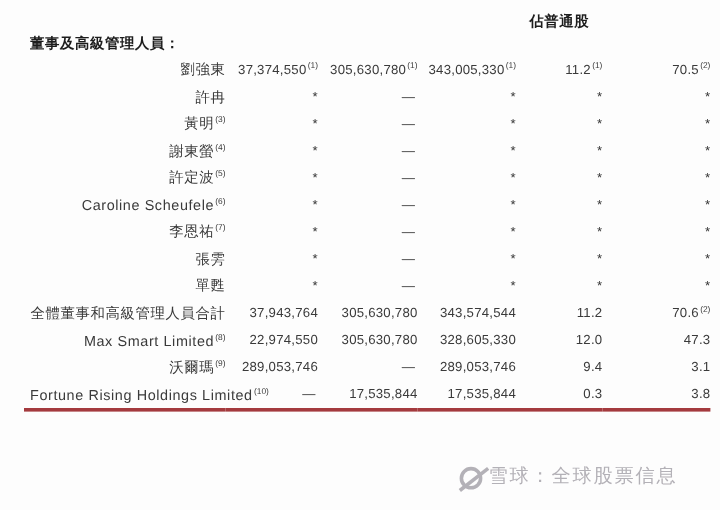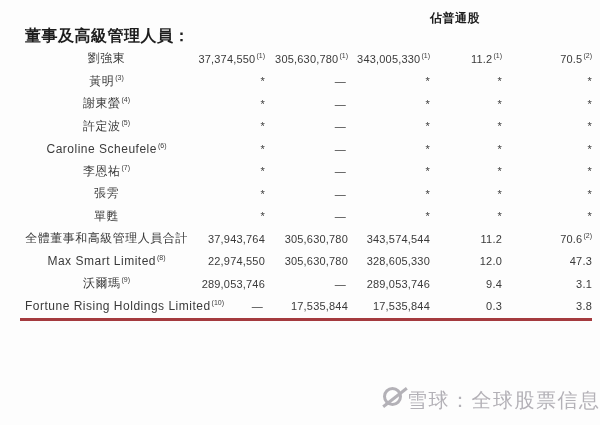--- a/index.html
+++ b/index.html
@@ -11,53 +11,53 @@
     --rule-red:#a43a3e;
     --wm-color:#a7a4ab;
   }
   .doc{position:absolute;inset:0;}
   table{
     border-collapse:collapse;table-layout:fixed;
     width:572px;margin:4px 0 0 20px;
   }
   thead th{
     font-size:12px;font-weight:700;color:#1d1d1d;
-    text-align:left;vertical-align:bottom;
+    text-align:center;vertical-align:bottom;
     padding:0;height:21px;line-height:1.05;
     letter-spacing:.5px;white-space:nowrap;
   }
   thead tr.h3 th{
     padding-bottom:8px;
     border-bottom:3.5px solid var(--rule-red);
   }
   tbody td{
     font-size:11px;color:#3a3a3a;text-align:right;
     height:22.5px;padding:0;vertical-align:middle;
     white-space:nowrap;letter-spacing:.2px;
   }
   tbody td.row-label{
-    text-align:center;font-size:12px;padding-left:5px;letter-spacing:.5px;
+    text-align:right;font-size:12px;padding-left:5px;letter-spacing:.5px;
   }
   tbody td.section-label{
-    text-align:left;font-size:16px;font-weight:700;color:#1d1d1d;
+    text-align:left;font-size:12px;font-weight:700;color:#1d1d1d;
     padding-left:5px;letter-spacing:.5px;
   }
   tbody tr.last-row td{
     border-bottom:3.5px solid var(--rule-red);
   }
   sup{
     font-size:7px;letter-spacing:0;
     vertical-align:super;line-height:0;margin-left:1px;
   }
   td.dash{padding-right:2px;}
   .watermark{
     position:absolute;left:383px;top:387px;
-    display:flex;align-items:flex-start;gap:5px;
+    display:flex;align-items:flex-end;gap:5px;
     color:var(--wm-color);opacity:.85;
-    font-size:20px;font-weight:400;letter-spacing:1.5px;
+    font-size:16px;font-weight:400;letter-spacing:1.5px;
     white-space:nowrap;z-index:5;pointer-events:none;
   }
   .wm-logo{
     width:19px;height:19px;box-sizing:border-box;
     border:3px solid currentColor;border-radius:50%;
     position:relative;flex:none;
   }
   .wm-logo::after{
     content:"";position:absolute;left:-6px;top:6px;
     width:30px;height:3px;background:currentColor;
@@ -93,20 +93,28 @@
         </tr>
         <tr>
           <td class="row-label">劉強東</td>
           <td class="">37,374,550<sup>(1)</sup></td>
           <td class="">305,630,780<sup>(1)</sup></td>
           <td class="">343,005,330<sup>(1)</sup></td>
           <td class="">11.2<sup>(1)</sup></td>
           <td class="">70.5<sup>(2)</sup></td>
         </tr>
         <tr>
+          <td class="row-label">許冉</td>
+          <td class="">*</td>
+          <td class="dash">—</td>
+          <td class="">*</td>
+          <td class="">*</td>
+          <td class="">*</td>
+        </tr>
+        <tr>
           <td class="row-label">黃明<sup>(3)</sup></td>
           <td class="">*</td>
           <td class="dash">—</td>
           <td class="">*</td>
           <td class="">*</td>
           <td class="">*</td>
         </tr>
         <tr>
           <td class="row-label">謝東螢<sup>(4)</sup></td>
           <td class="">*</td>

